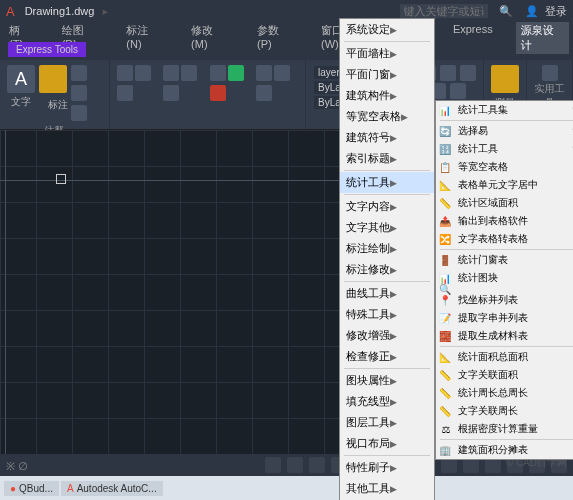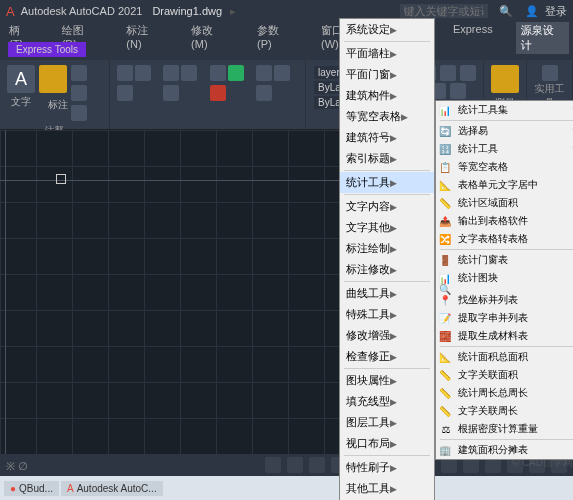--- a/index.html
+++ b/index.html
@@ -40,28 +40,27 @@
 .sub1 .div { height:1px; background:#ccc; margin:1px 4px; }
 .sub2 { position:absolute; top:149px; left:435px; width:160px; background:#f0f0f0; color:#000; border:1px solid #888; font-size:10px; z-index:11; max-height:360px; overflow:hidden; }
 .sub2 .mi { padding:2px 4px 2px 22px; display:flex; justify-content:space-between; align-items:center; position:relative; cursor:default; white-space:nowrap; }
 .sub2 .mi .ic { position:absolute; left:3px; width:14px; height:14px; display:flex; align-items:center; justify-content:center; font-size:10px; }
 .sub2 .mi .cmd { color:#555; font-size:9px; margin-left:6px; }
 .sub2 .div { height:1px; background:#ccc; margin:1px 4px; }
 .statusbar { position:absolute; bottom:24px; left:0; right:0; height:22px; background:#2d3542; display:flex; align-items:center; padding:0 6px; gap:6px; }
 .statusbar .sicon { width:16px; height:16px; background:#3a4250; border-radius:2px; }
 .taskbar { position:absolute; bottom:0; left:0; right:0; height:24px; background:#dde3ea; display:flex; align-items:center; padding:0 4px; gap:2px; }
 .taskbar .tbtn { background:#c8d0da; padding:2px 6px; font-size:10px; color:#333; display:flex; align-items:center; gap:3px; }
-.watermark { position:absolute; right:0; bottom:30px; color:#666; font-size:10px; opacity:.6; }
+.watermark { position:absolute; right:6px; bottom:30px; color:#666; font-size:10px; opacity:.6; }
 </style>
 </head>
 <body>
 
 <div class="titlebar">
   <span class="logo">A</span>
-  <span>Autodesk AutoCAD 2021</span>
   <span class="filename">Drawing1.dwg</span>
   <span class="sep">▸</span>
   <input class="search" placeholder="键入关键字或短语" style="">
   <span class="icon">🔍</span>
   <span class="icon">👤</span>
   <span>登录</span>
 </div>
 
 <div class="menubar">
   <span>柄(T)</span>

